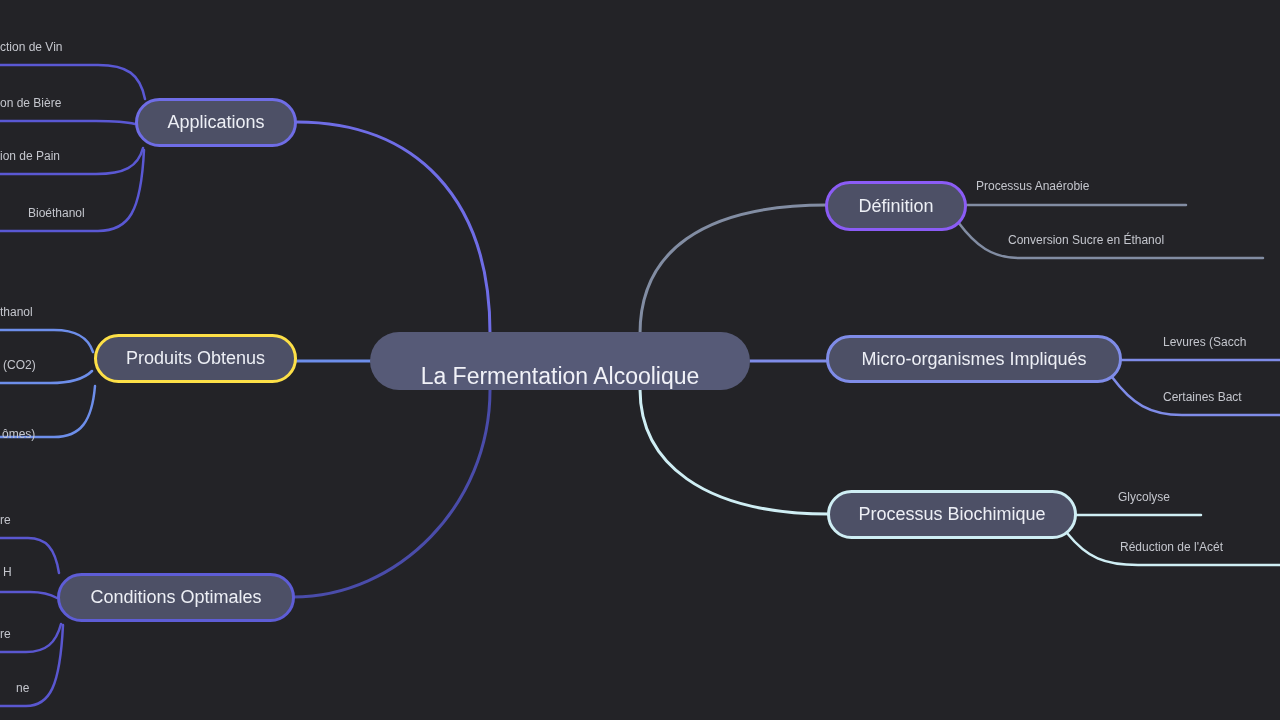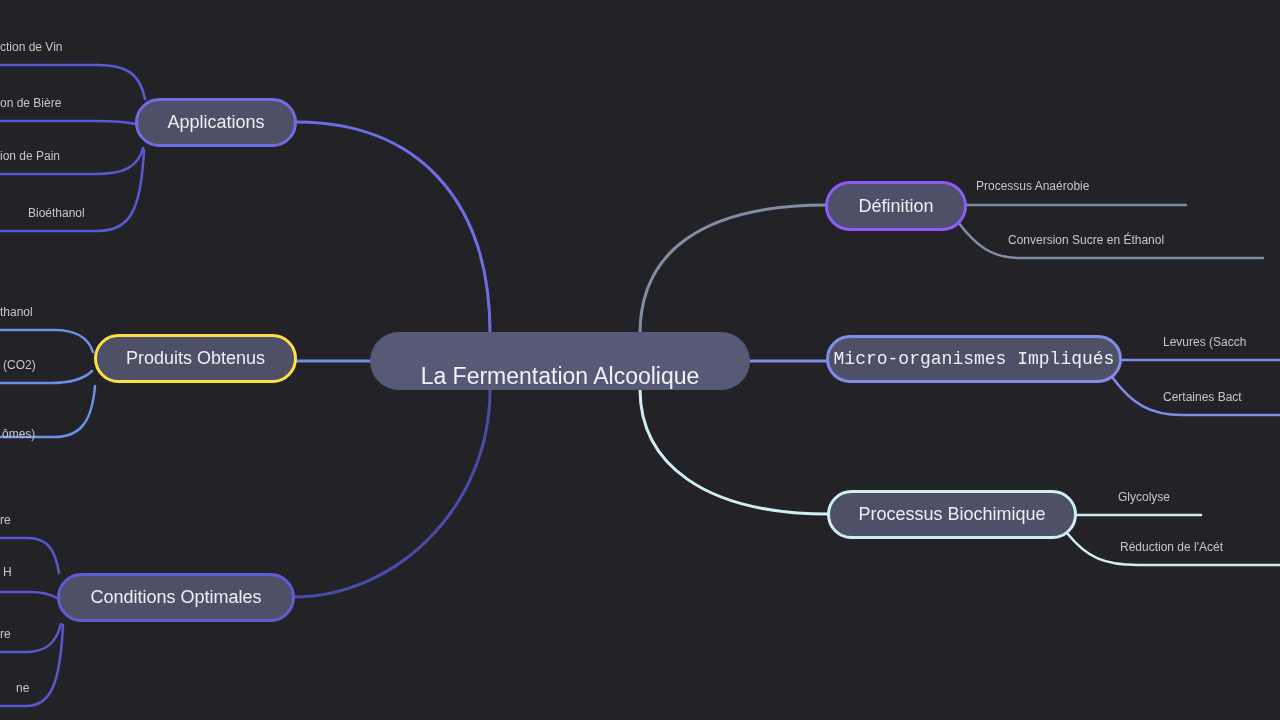--- a/index.html
+++ b/index.html
@@ -96,21 +96,21 @@
   <div class="node b-prod" style="left:94px;top:334px;width:203px;height:49px;">
     <span>Produits Obtenus</span>
   </div>
   <div class="node b-cond" style="left:57px;top:573px;width:238px;height:49px;">
     <span>Conditions Optimales</span>
   </div>
 
   <div class="node b-def" style="left:825px;top:181px;width:142px;height:50px;">
     <span>Définition</span>
   </div>
-  <div class="node b-micro" style="left:826px;top:335px;width:296px;height:48px;font-family:Liberation Mono, monospace;">
+  <div class="node b-micro" style="left:826px;top:335px;width:296px;height:48px;">
     <span>Micro-organismes Impliqués</span>
   </div>
   <div class="node b-proc" style="left:827px;top:490px;width:250px;height:49px;">
     <span>Processus Biochimique</span>
   </div>
 
   <div class="leaf" style="left:976px;top:176px;">Processus Anaérobie</div>
   <div class="leaf" style="left:1008px;top:230px;">Conversion Sucre en Éthanol</div>
   <div class="leaf" style="left:1163px;top:332px;">Levures (Sacch</div>
   <div class="leaf" style="left:1163px;top:387px;">Certaines Bact</div>

